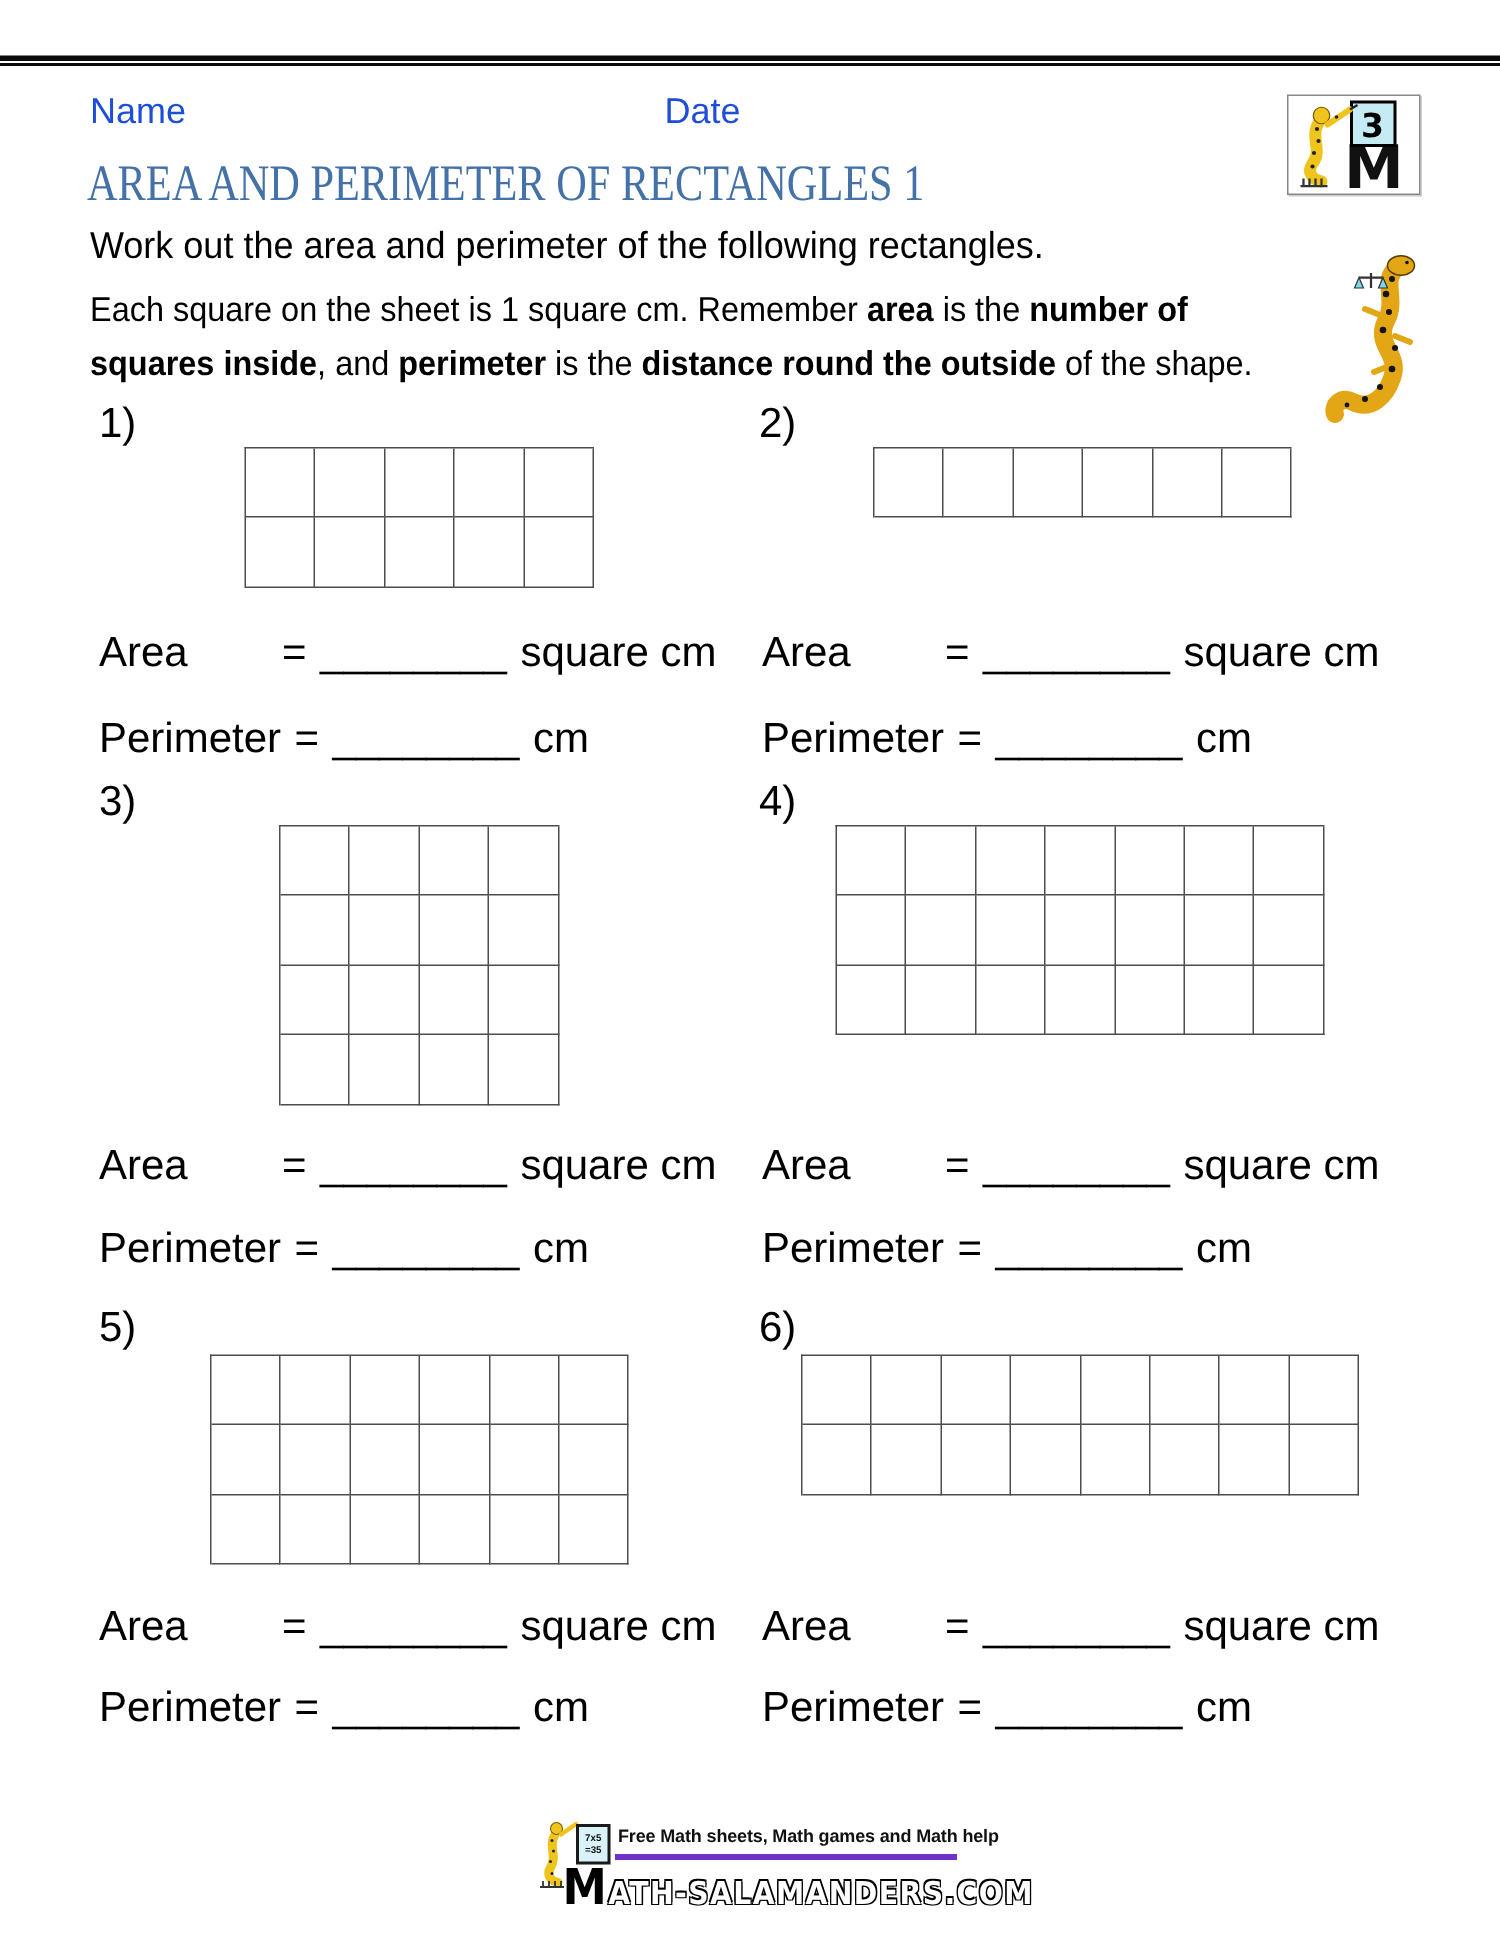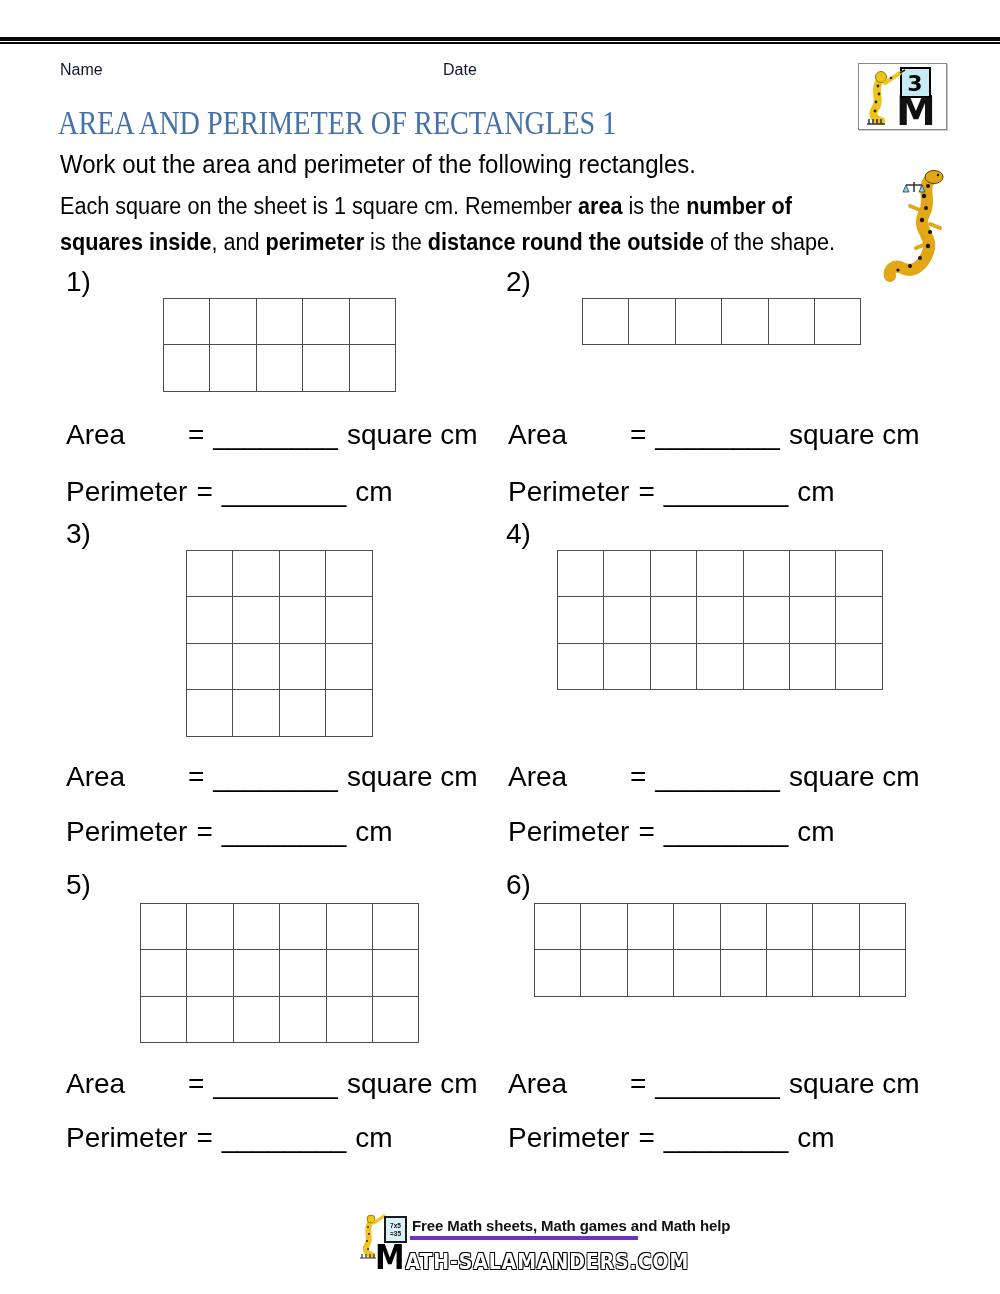--- a/index.html
+++ b/index.html
@@ -3,21 +3,21 @@
 <meta charset="utf-8">
 <style>
   * { margin:0; padding:0; box-sizing:border-box; }
   body { background:#fff; font-family:"Liberation Sans", sans-serif; }
   .page { position:relative; width:1000px; height:1294px; background:#ffffff; overflow:hidden; }
   .abs { position:absolute; }
 
   .top-rule { left:0; top:37px; width:1000px; height:7px;
     background:linear-gradient(to bottom, #0a0a0a 0px, #0a0a0a 4px, #ffffff 4px, #ffffff 5px, #0a0a0a 5px, #0a0a0a 7px); }
 
-  .meta-label { font-size:16px; color:#0f172a; }
+  .meta-label { font-size:24px; color:#1d4ed8; }
 
   .corner-logo { left:858px; top:63px; width:89px; height:67px; border:1px solid #888;
     background:#fff; box-shadow:1px 1px 0 #ccc; }
 
   .page-title { left:58px; top:104px; font-family:"Liberation Serif", serif;
     font-size:34px; color:#4472A8; white-space:nowrap;
     transform:scaleX(0.83); transform-origin:left top; letter-spacing:0px; }
 
   .intro1 { left:60px; top:150px; font-size:25px; color:#000; white-space:nowrap;
     transform:scaleX(0.96); transform-origin:left top; }
@@ -29,21 +29,21 @@
   .grid { display:grid; border-top:1px solid var(--grid-line,#4d4d4d); border-left:1px solid var(--grid-line,#4d4d4d); }
   .grid .cell { border-right:1px solid var(--grid-line,#4d4d4d); border-bottom:1px solid var(--grid-line,#4d4d4d); }
 
   .ans { display:flex; align-items:baseline; font-size:28px; color:#000; white-space:nowrap; }
   .ans > span + span { margin-left:9px; }
   .ans .w-lbl { width:113px; margin-left:0; }
 
   .footer-board { left:384px; top:1216px; width:23px; height:27px; border:2px solid #1a1a1a;
     background:#D9F2F8; font-size:6.5px; font-weight:bold; line-height:7.5px; text-align:center;
     padding-top:4px; color:#111; }
-  .footer-tagline { left:412px; top:1217px; font-size:15px; font-weight:bold; color:#111;
+  .footer-tagline { left:412px; top:1217px; font-size:12px; font-weight:bold; color:#111;
     letter-spacing:-0.1px; white-space:nowrap; }
   .footer-rule { left:410px; top:1236px; width:228px; height:4px; background:#7031C6; }
   .footer-site { left:375px; top:1238px; font-family:"DejaVu Sans", sans-serif;
     font-size:21px; font-weight:bold; letter-spacing:1px; color:#fff; white-space:nowrap;
     text-shadow:-1px -1px 0 #000, 1px -1px 0 #000, -1px 1px 0 #000, 1px 1px 0 #000;
     transform:scaleX(0.9); transform-origin:left top; }
   .footer-site::first-letter { font-size:33px; color:#000; text-shadow:none; }
 </style>
 </head>
 <body>

